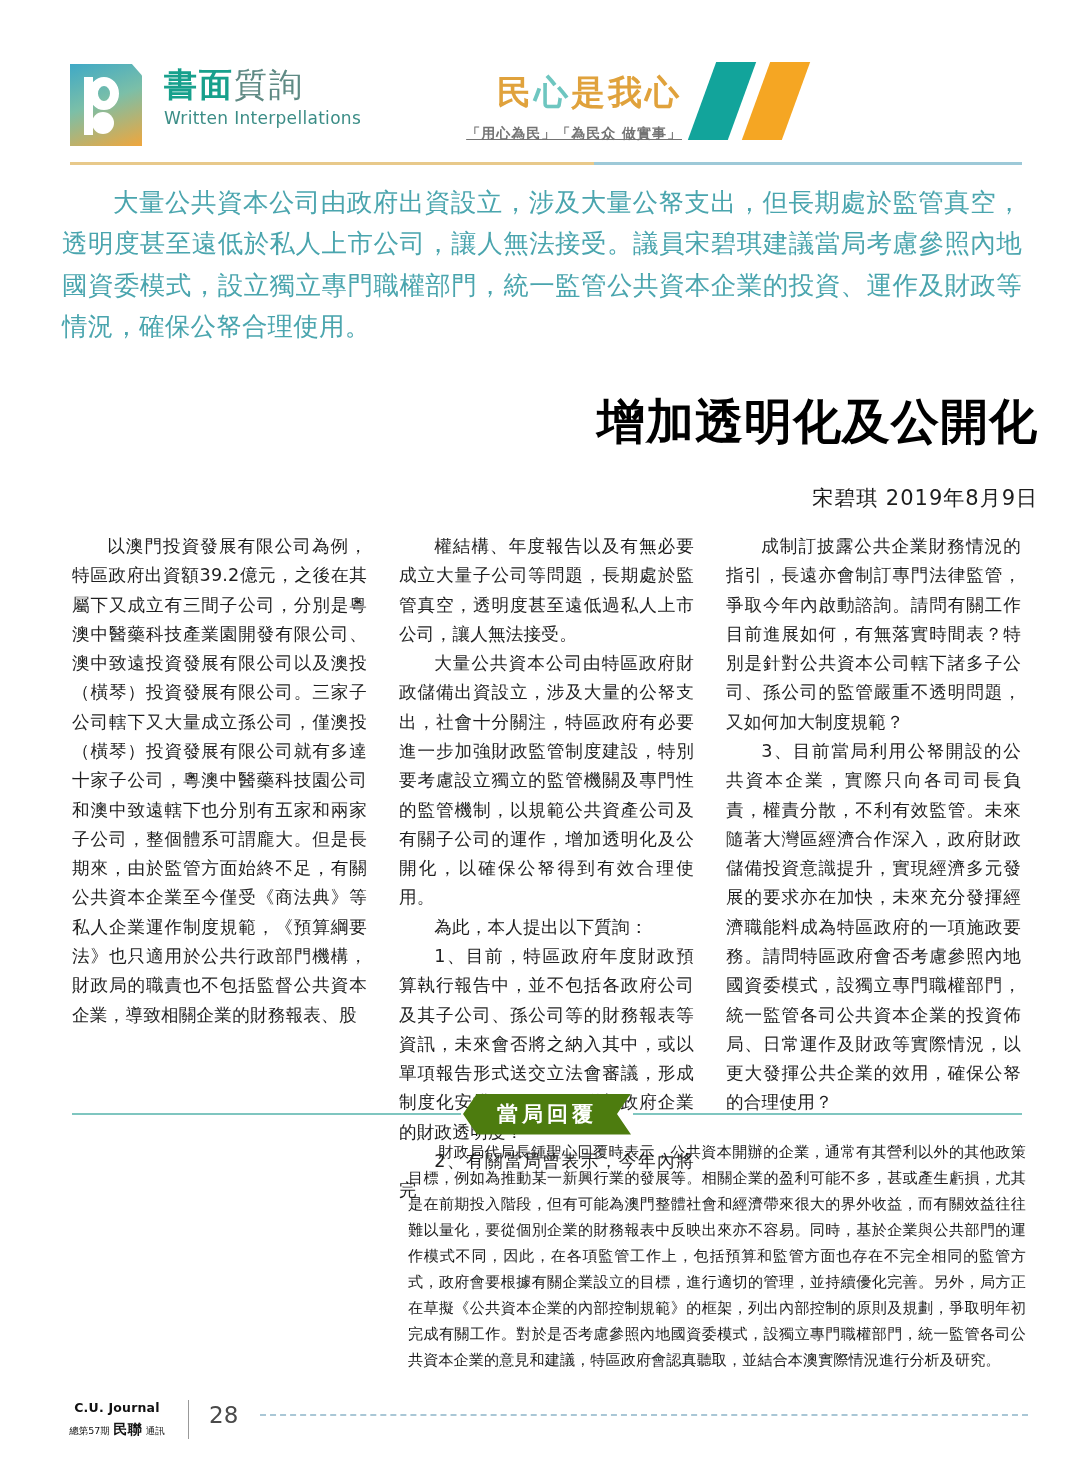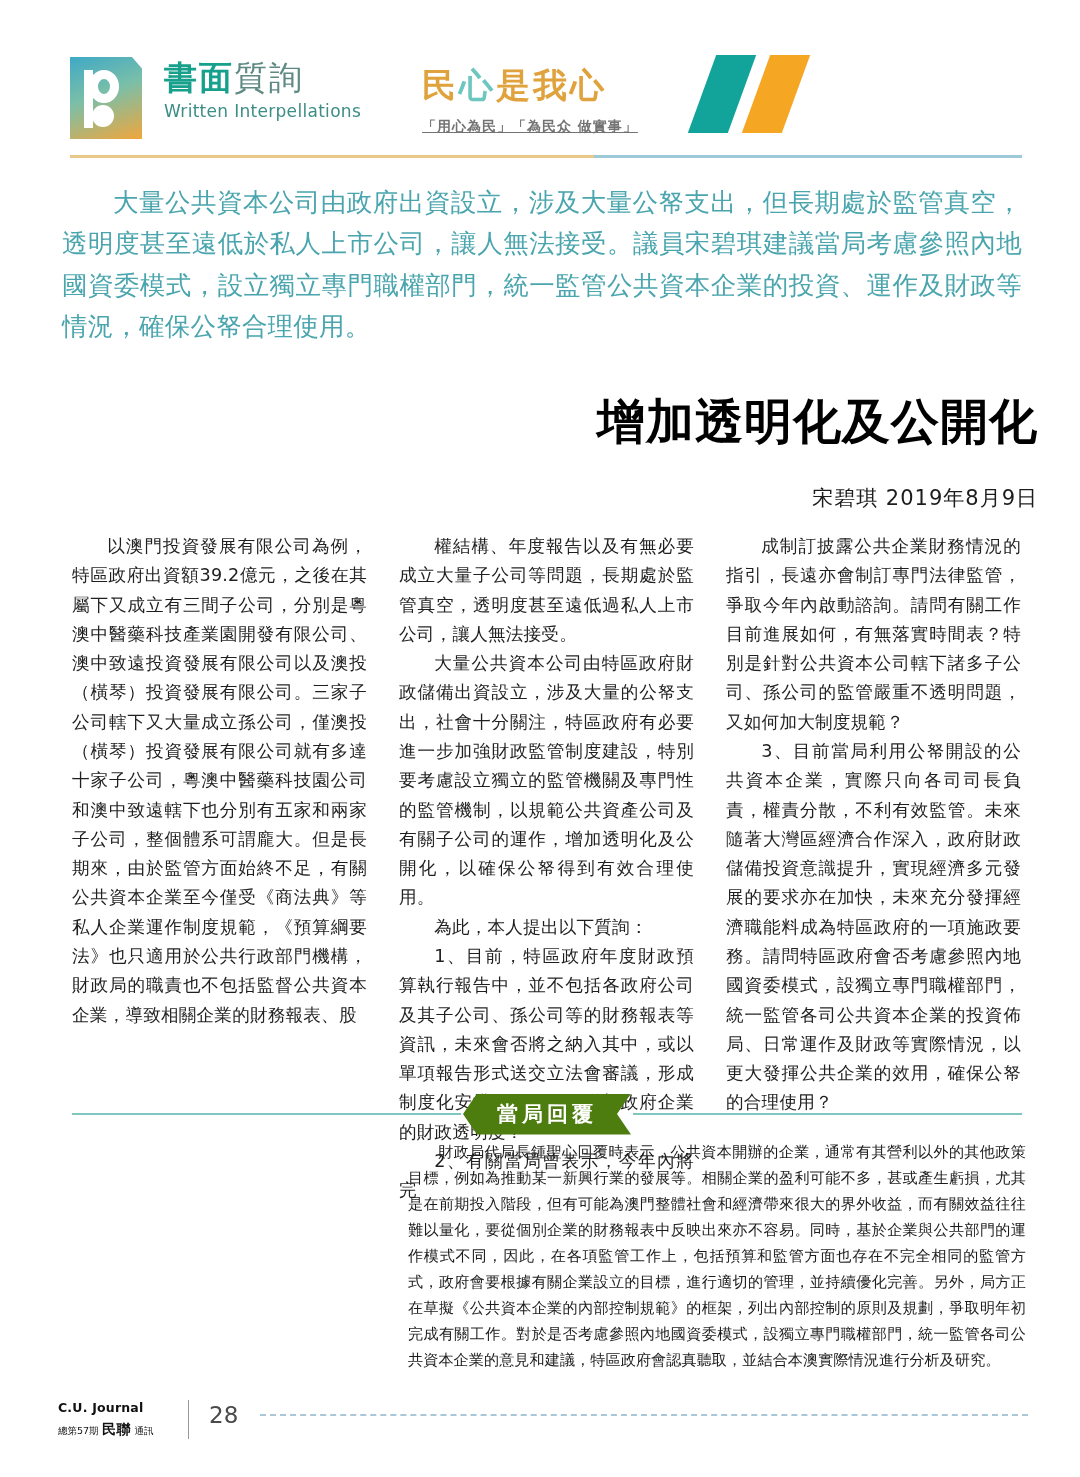--- a/index.html
+++ b/index.html
@@ -13,21 +13,21 @@
     height: 1477px;
     position: relative;
     font-family: "DejaVu Sans", "Liberation Sans", sans-serif;
     color: #1a1a1a;
     overflow: hidden;
   }
 
   
   .page-header {
     position: absolute;
-    left: 0; top: 5px;
+    left: 0; top: 12px;
     width: 882px;
     height: 160px;
   }
   .brand-block {
     position: absolute;
     left: 70px;
     top: 52px;
     display: flex;
     align-items: flex-start;
   }
@@ -76,21 +76,21 @@
     color: #3b8d86;
     letter-spacing: 0.3px;
     margin-top: 4px;
     white-space: nowrap;
   }
 
   .slogan-block {
     position: absolute;
     right: 200px;
     top: 58px;
-    text-align: left;
+    text-align: right;
     width: 260px;
   }
   .slogan-main {
     font-family: "DejaVu Serif", "Liberation Serif", serif;
     font-size: 34px;
     color: #e0a23c;
     letter-spacing: 3px;
     white-space: nowrap;
     font-weight: bold;
   }
@@ -237,21 +237,21 @@
     top: 1400px;
     width: 970px;
     height: 50px;
     display: flex;
     align-items: flex-start;
   }
   .footer-brand {
     width: 118px;
     padding-right: 12px;
     border-right: 1px solid #999;
-    text-align: left;
+    text-align: center;
     line-height: 1.35;
   }
   .footer-brand .fb-en {
     font-size: 12.5px;
     font-weight: bold;
     color: #111;
     letter-spacing: 0.2px;
   }
   .footer-brand .fb-cn {
     font-size: 11px;

